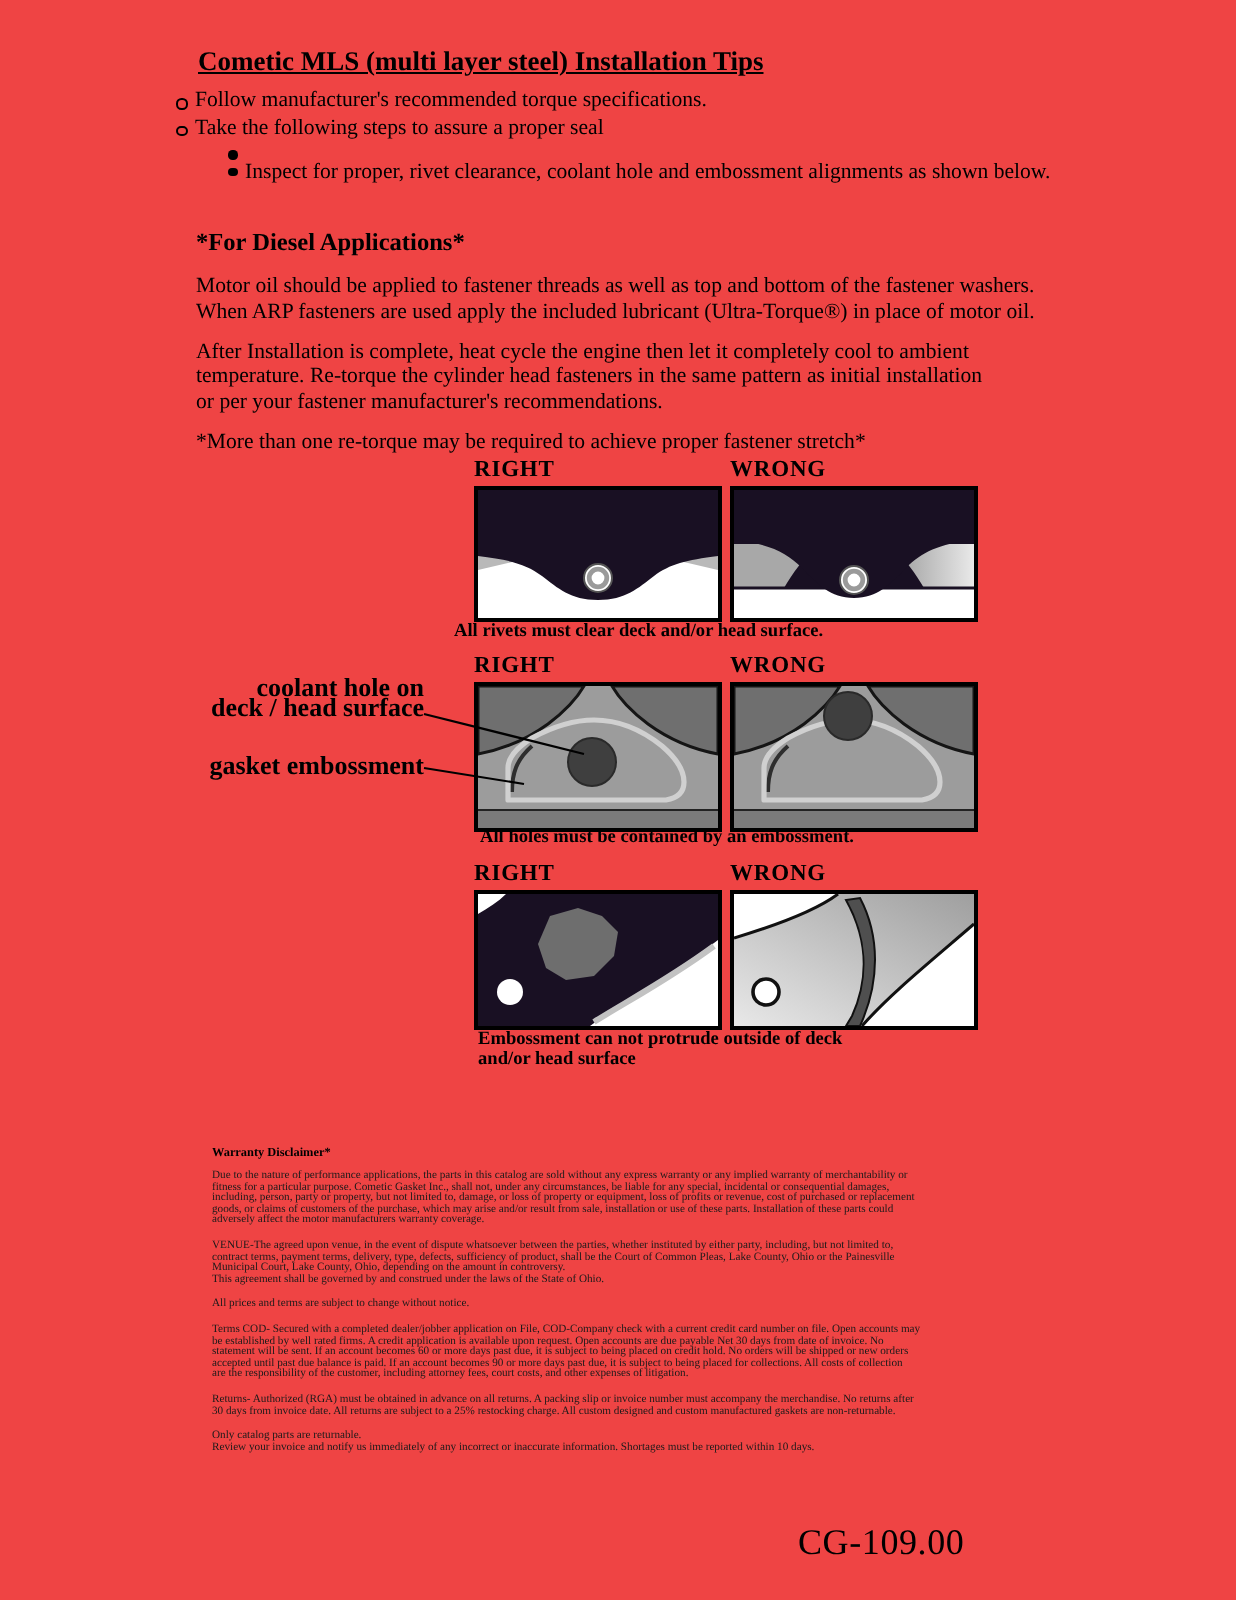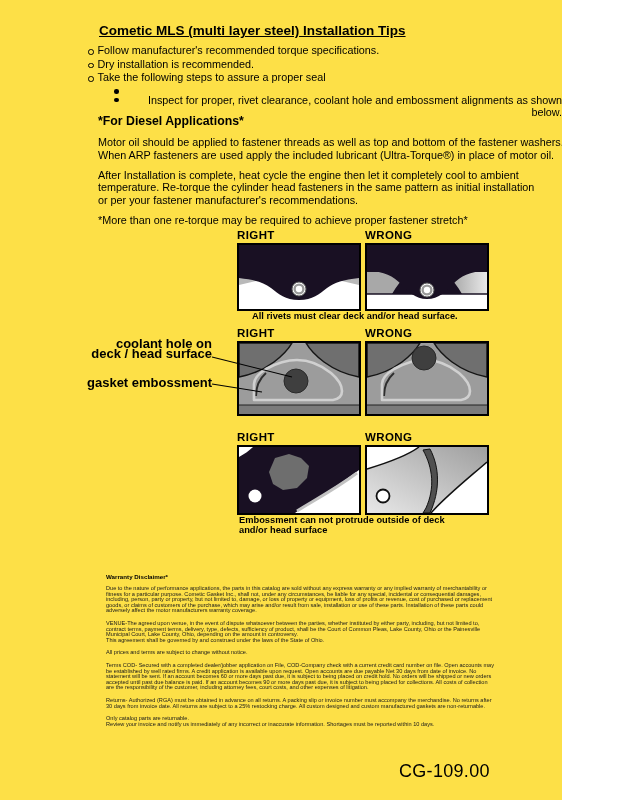--- a/index.html
+++ b/index.html
@@ -1,18 +1,18 @@
 <!DOCTYPE html>
 <html><head>
 <meta charset="utf-8">
 <style>
   html,body { margin:0; padding:0; background:#ffffff; }
   .page {
-    position:relative; width:562px; height:800px; background:#fde047;
-    font-family:Liberation Sans, sans-serif; color:#000; overflow:hidden;
+    position:relative; width:618px; height:800px; background:#ef4444;
+    font-family:Liberation Serif, serif; color:#000; overflow:hidden;
   }
   .pre { white-space:pre-line; }
 
   
   .title {
     position:absolute; left:99px; top:23px;
     font-size:13.5px; font-weight:bold; text-decoration:underline;
   }
   .bullets { position:absolute; left:88px; top:44px; font-size:10.8px; }
   .b-row { display:flex; align-items:flex-start; line-height:13.7px;text-align:right; }
@@ -49,24 +49,20 @@
 <body>
 
 <div class="page">
 
   <div class="title">Cometic MLS (multi layer steel) Installation Tips</div>
 
   <div class="bullets">
     <div class="b-row">
       <span class="glyph dot-open"></span>
       <span>Follow manufacturer's recommended torque specifications.</span>
-    </div>
-    <div class="b-row">
-      <span class="glyph dot-open"></span>
-      <span>Dry installation is recommended.</span>
     </div>
     <div class="b-row">
       <span class="glyph dot-open"></span>
       <span>Take the following steps to assure a proper seal</span>
     </div>
     <div class="b-row b-sub">
       <span class="glyph dot-fill"></span>
     </div>
     <div class="b-row b-sub">
       <span class="glyph dot-fill"></span>
@@ -109,21 +105,21 @@
       <rect width="120" height="64" fill="#191023"></rect>
       <rect y="49" width="120" height="15" fill="#ffffff"></rect>
       <path d="M0,27 L42,27 C35,34 29,42 25,49 L0,49 Z" fill="#a8a8a8"></path>
       <path d="M120,27 L78,27 C85,34 91,42 95,49 L120,49 Z" fill="url(#g1)"></path>
       <line x1="0" y1="49" x2="120" y2="49" stroke="#191023" stroke-width="1.5"></line>
       <path d="M0,0 H120 V25 C102,27 94,31 86,39 C78,47 72,54 60,54 C48,54 42,47 34,39 C26,31 18,27 0,25 Z" fill="#191023"></path>
       <circle cx="60" cy="45" r="7" fill="#ffffff" stroke="#555" stroke-width="1"></circle>
       <circle cx="60" cy="45" r="4.4" fill="none" stroke="#9a9a9a" stroke-width="2.4"></circle>
     </svg>
 
-    <div class="caption" style="left:252px; top:312px;">All rivets must clear deck and/or head surface.</div>
+    <div class="caption" style="left:227px; top:312px;">All rivets must clear deck and/or head surface.</div>
 
     <div class="fig-label" style="left:237px; top:327px;">RIGHT</div>
     <div class="fig-label" style="left:365px; top:327px;">WRONG</div>
 
     <div class="ann pre" style="top:339px;">coolant hole on
 deck / head surface</div>
     <div class="ann" style="top:378px;">gasket embossment</div>
 
     <svg class="panel" style="left:237px; top:341px;" width="120" height="71" viewBox="0 0 120 71">
       <rect width="120" height="71" fill="#9c9c9c"></rect>
@@ -145,20 +141,21 @@
       <rect y="62" width="120" height="9" fill="#7b7b7b"></rect>
       <line x1="0" y1="62" x2="120" y2="62" stroke="#222" stroke-width="1"></line>
       <circle cx="57" cy="15" r="12" fill="#3f3f3f" stroke="#2a2a2a" stroke-width="1"></circle>
     </svg>
 
     <svg class="leader" width="618" height="800" viewBox="0 0 618 800">
       <line x1="212" y1="357" x2="292" y2="377" stroke="#000" stroke-width="1.1"></line>
       <line x1="212" y1="384" x2="262" y2="392" stroke="#000" stroke-width="1.1"></line>
     </svg>
 
+    <div class="caption" style="left:240px; top:415px;">All holes must be contained by an embossment.</div>
 
     <div class="fig-label" style="left:237px; top:431px;">RIGHT</div>
     <div class="fig-label" style="left:365px; top:431px;">WRONG</div>
 
     <svg class="panel" style="left:237px; top:445px;" width="120" height="66" viewBox="0 0 120 66">
       <rect width="120" height="66" fill="#ffffff"></rect>
       <path d="M14,0 H120 V23 C96,41 72,54 56,66 H0 V10 C5,7 10,4 14,0 Z" fill="#191023"></path>
       <path d="M118,26 C95,43 72,55 58,64" fill="none" stroke="#c2c2c2" stroke-width="3"></path>
       <polygon points="36,11 50,7 62,11 70,19 68,31 58,41 44,43 34,37 30,25" fill="#6e6e6e"></polygon>
       <circle cx="16" cy="49" r="6.5" fill="#ffffff"></circle>

